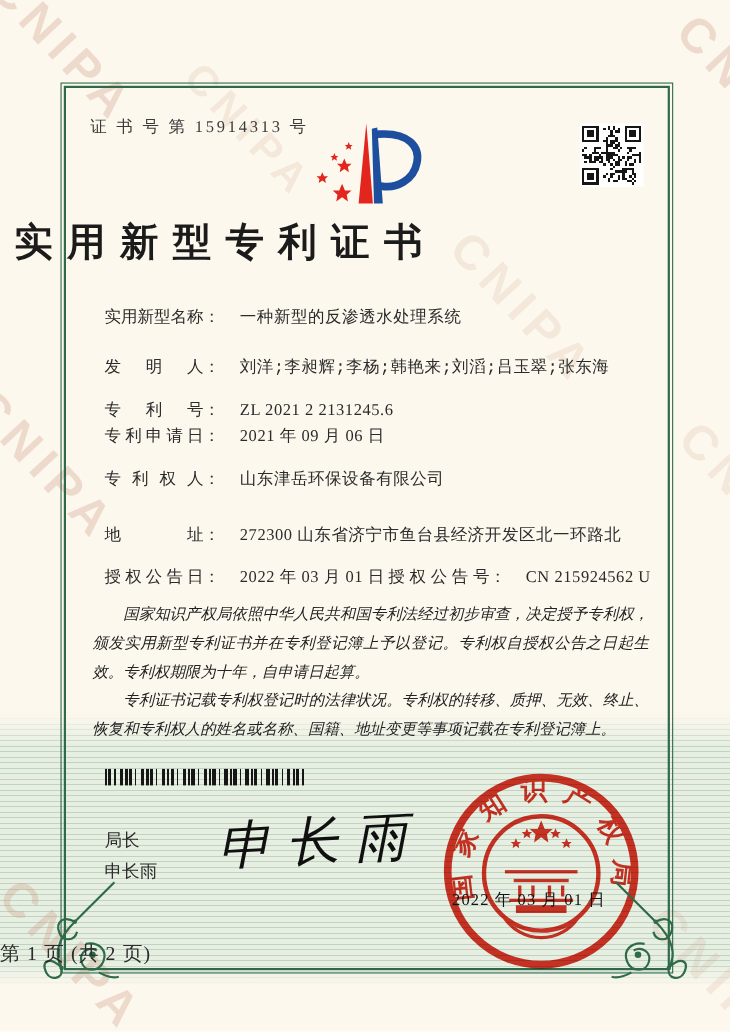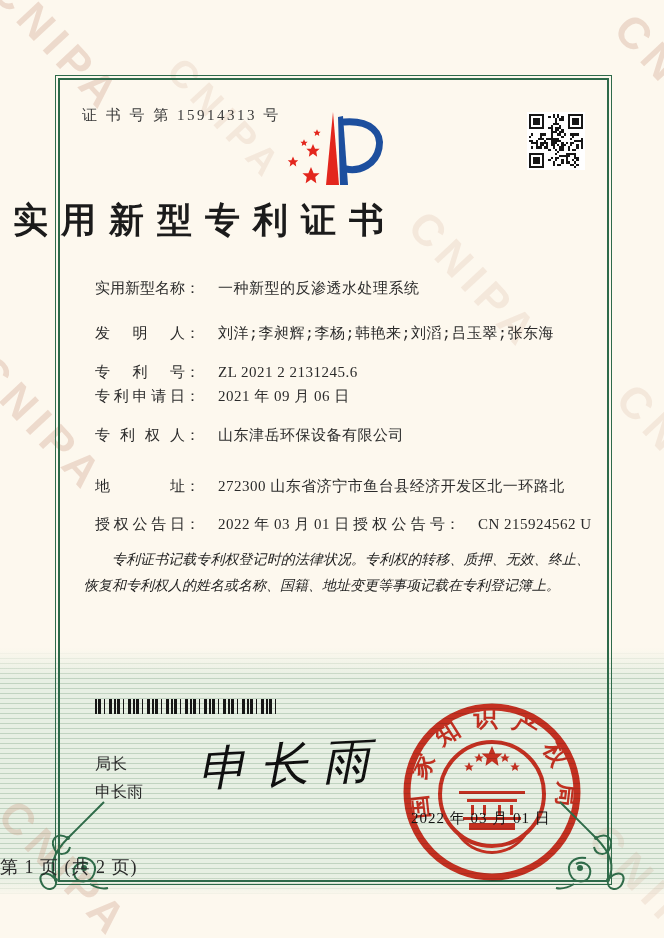--- a/index.html
+++ b/index.html
@@ -333,20 +333,21 @@
     </div>
     <div class="frow" style="top:236px;width:490px;">
       <span class="flabel"><span>授权公告日</span></span><span class="colon">：</span><span class="fvalue">2022 年 03 月 01 日</span>
       <span class="fpair2">
         <span class="flabel2"><span>授权公告号</span></span><span class="colon">：</span><span class="fvalue">CN 215924562 U</span>
       </span>
     </div>
   </div>
 
   <div class="bodytext">
+    <p>国家知识产权局依照中华人民共和国专利法经过初步审查，决定授予专利权，颁发实用新型专利证书并在专利登记簿上予以登记。专利权自授权公告之日起生效。专利权期限为十年，自申请日起算。</p>
     <p>专利证书记载专利权登记时的法律状况。专利权的转移、质押、无效、终止、恢复和专利权人的姓名或名称、国籍、地址变更等事项记载在专利登记簿上。</p>
   </div>
 
   <div class="barcode"></div>
 
   <div class="sig-title">局长</div>
   <div class="sig-name">申长雨</div>
   <div class="sig-script">申长雨</div>
 
   <div class="seal">

